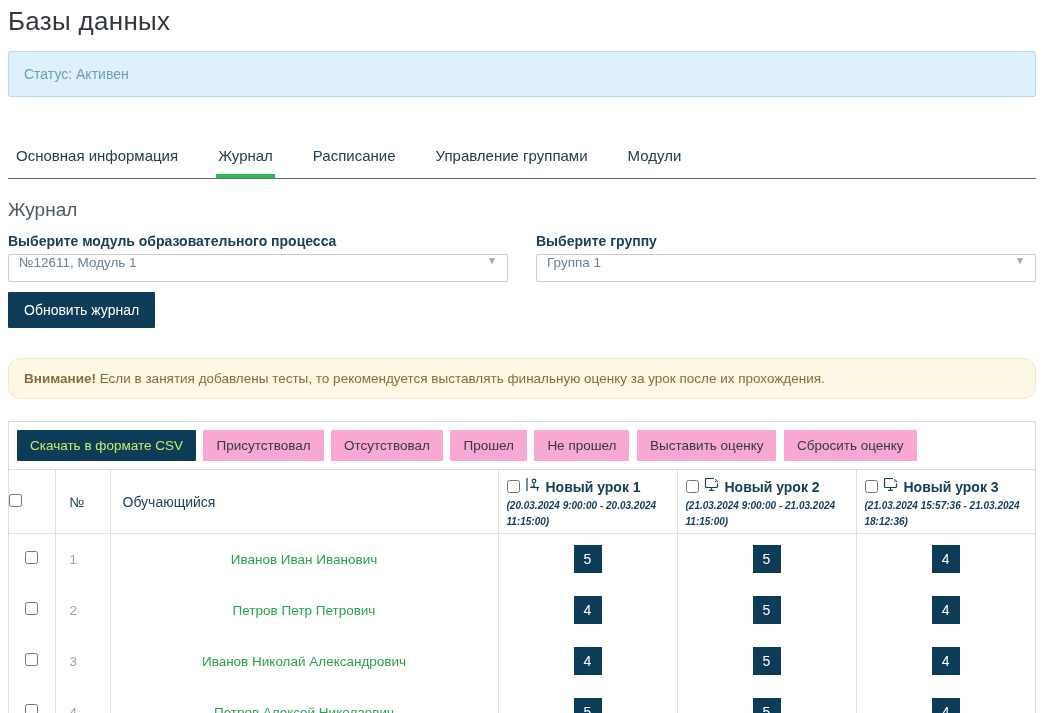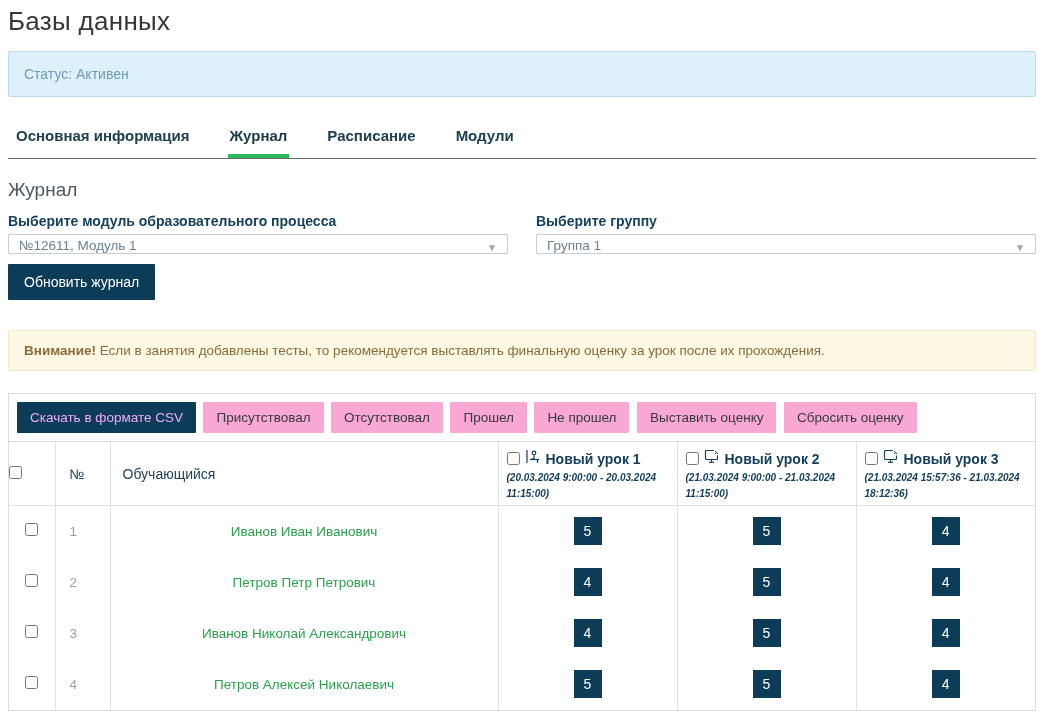--- a/index.html
+++ b/index.html
@@ -13,57 +13,57 @@
 
   h1.page-title { font-size:26px; font-weight:400; color:#33383d; letter-spacing:.3px; margin:2px 0 14px 0; }
 
   .alert-info {
     background:#def0f9; border:1px solid #b9dcec; color:#6f9db4;
     padding:14px 15px; font-size:14px; border-radius:2px; margin-bottom:24px;
   }
 
   .tabs { display:flex; gap:36px; border-bottom:1px solid #676f75; padding:0 6px; margin-bottom:20px; }
   .tab {
-    font-size:15px; font-weight:700; color:#20414f; padding:6px 2px 10px 2px;
-    border-bottom:4px solid transparent; cursor:pointer; white-space:nowrap;
+    font-size:15px; font-weight:400; color:#20414f; padding:6px 2px 10px 2px;
+    border-bottom:4px solid transparent; cursor:pointer; white-space:nowrap;margin-top:20px;
   }
   .tab.active { color:#1b3a47; border-bottom-color:#2eb85c; }
 
   .section-heading { font-size:19px; font-weight:400; color:#4d5a63; margin:2px 0 12px 0; }
 
   .form-row { display:flex; gap:28px; margin-bottom:10px; }
   .form-col { flex:1; }
   .field-label { font-size:14px; font-weight:700; color:#17415c; margin-bottom:5px; }
   .select {
-    border:1px solid #c9ced3; background:#fff; height:20px; display:flex;
-    align-items:flex-end; justify-content:space-between; padding:0 10px;
+    border:1px solid #c9ced3; background:#fff; height:28px; display:flex;
+    align-items:flex-start; justify-content:space-between; padding:0 10px;
     font-size:13.5px; color:#6a8294; cursor:pointer; border-radius:1px;
   }
   .select .chev { color:#9aa5ad; font-size:10px; }
 
   .btn-navy {
     background:#0d3c59; color:#fff; border:none; font-size:14px;
     font-family:inherit; padding:10px 16px; cursor:pointer; border-radius:1px;
   }
   .refresh-wrap { margin-bottom:30px; }
 
   .alert-warning {
     background:#fcf8e3; border:1px solid #f2e9c9; color:#8a6d3b;
-    padding:12px 15px; font-size:13.5px; border-radius:2px; margin-bottom:22px;
+    padding:12px 15px; font-size:13.5px; border-radius:12px; margin-bottom:22px;
   }
   .alert-warning b { font-weight:700; }
 
   .grid { border:1px solid #d8dde1; }
   .grid-toolbar { padding:8px; border-bottom:1px solid #d8dde1; background:#fff; }
   .tb-btn {
     display:inline-block; border:none; font-family:inherit; font-size:13.5px;
     padding:8px 13px; margin-right:3px; background:#f9a8d4; color:#343a40;
     cursor:pointer; border-radius:1px;
   }
-  .tb-btn.primary { background:#0d3c59; color:#f0abfc; }
+  .tb-btn.primary { background:#0d3c59; color:#bef264; }
 
   table.journal { width:100%; border-collapse:collapse; table-layout:fixed; }
   .journal th, .journal td { border-right:1px solid #dde2e6; }
   .journal th:last-child, .journal td:last-child { border-right:none; }
   .journal thead tr { border-bottom:1px solid #dde2e6; }
   .journal thead th { height:62px; vertical-align:middle; text-align:left; font-weight:400;margin-left:44px; }
   .journal tbody td { height:51px; }
 
   .col-check { width:46px; } .col-num { width:55px; } .col-name { width:388px; }
   .th-num { padding-left:14px; font-size:14px; color:#1f4258; }
@@ -96,20 +96,21 @@
   <h1 class="page-title">Базы данных</h1>
 
   <div class="alert-info">
     <span>Статус: Активен</span>
   </div>
 
   <div class="tabs">
     <div class="tab">Основная информация</div>
     <div class="tab active">Журнал</div>
     <div class="tab">Расписание</div>
+    <div class="tab">Управление группами</div>
     <div class="tab">Модули</div>
   </div>
 
   <div class="section-heading">Журнал</div>
 
   <div class="form-row">
     <div class="form-col">
       <div class="field-label">Выберите модуль образовательного процесса</div>
       <div class="select">
         <span>№12611, Модуль 1</span>

